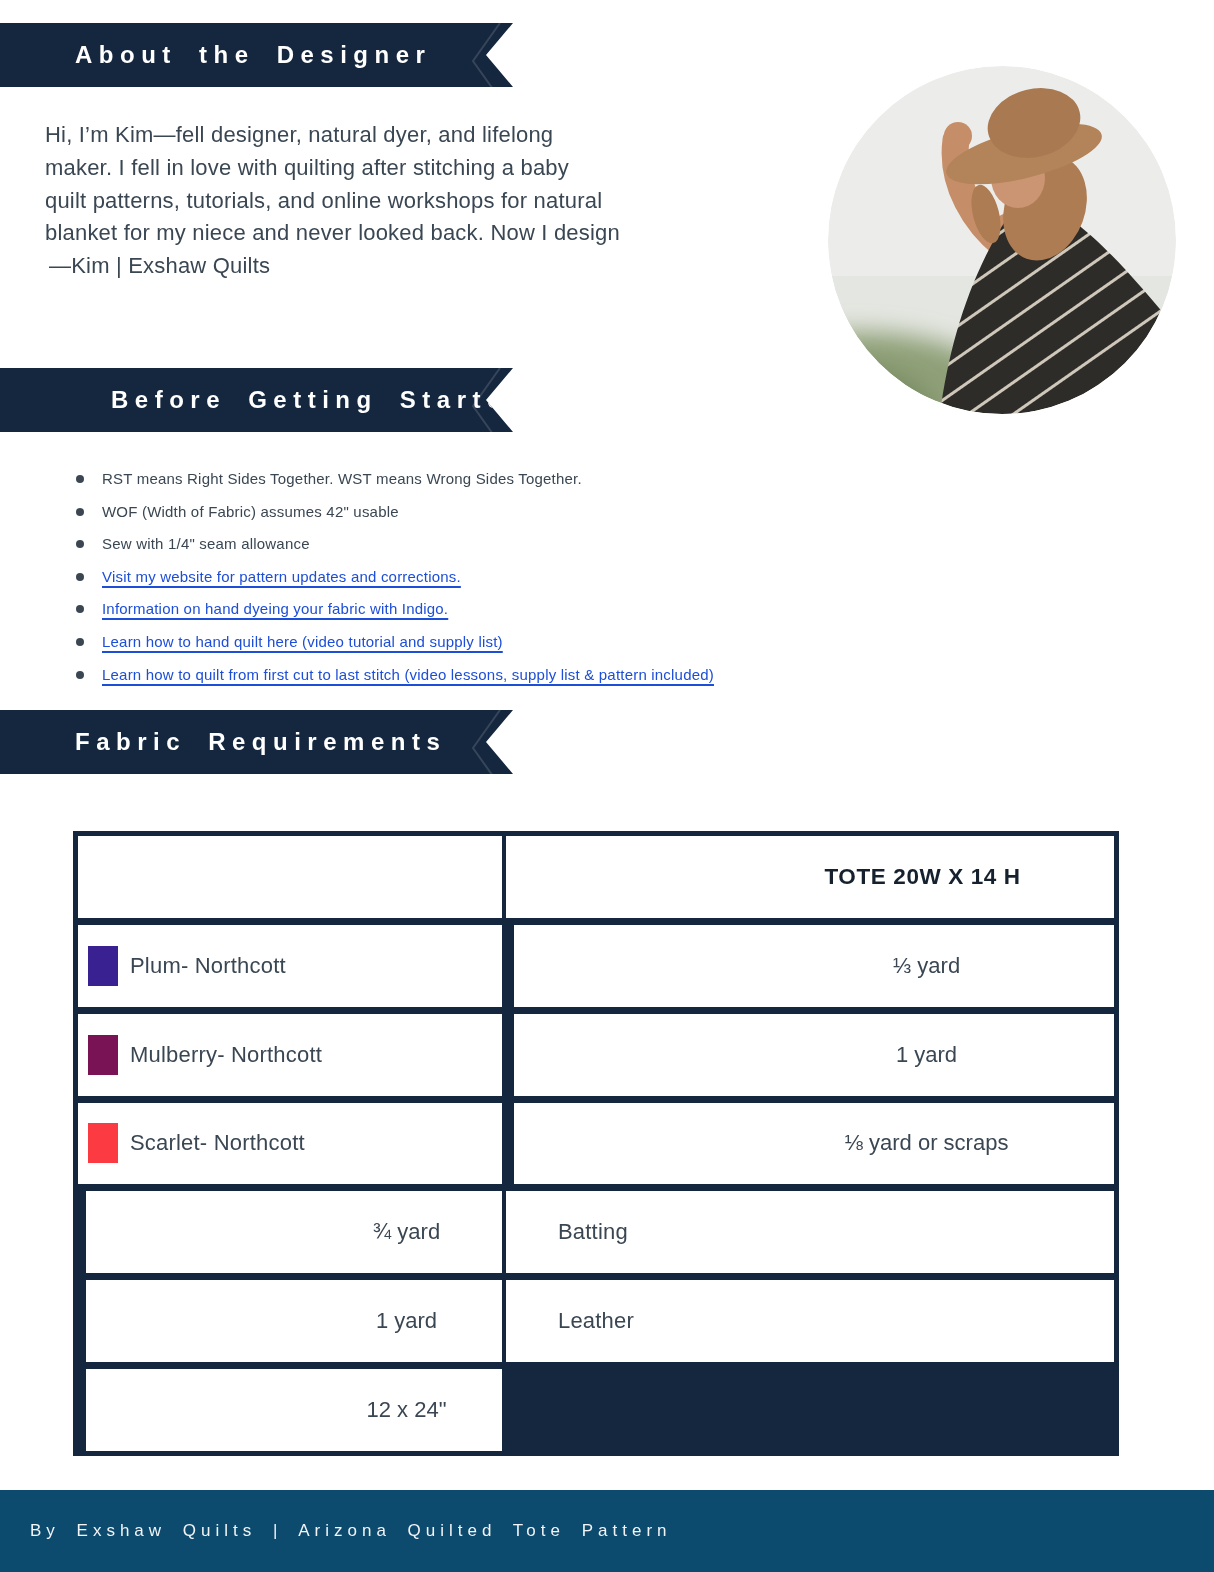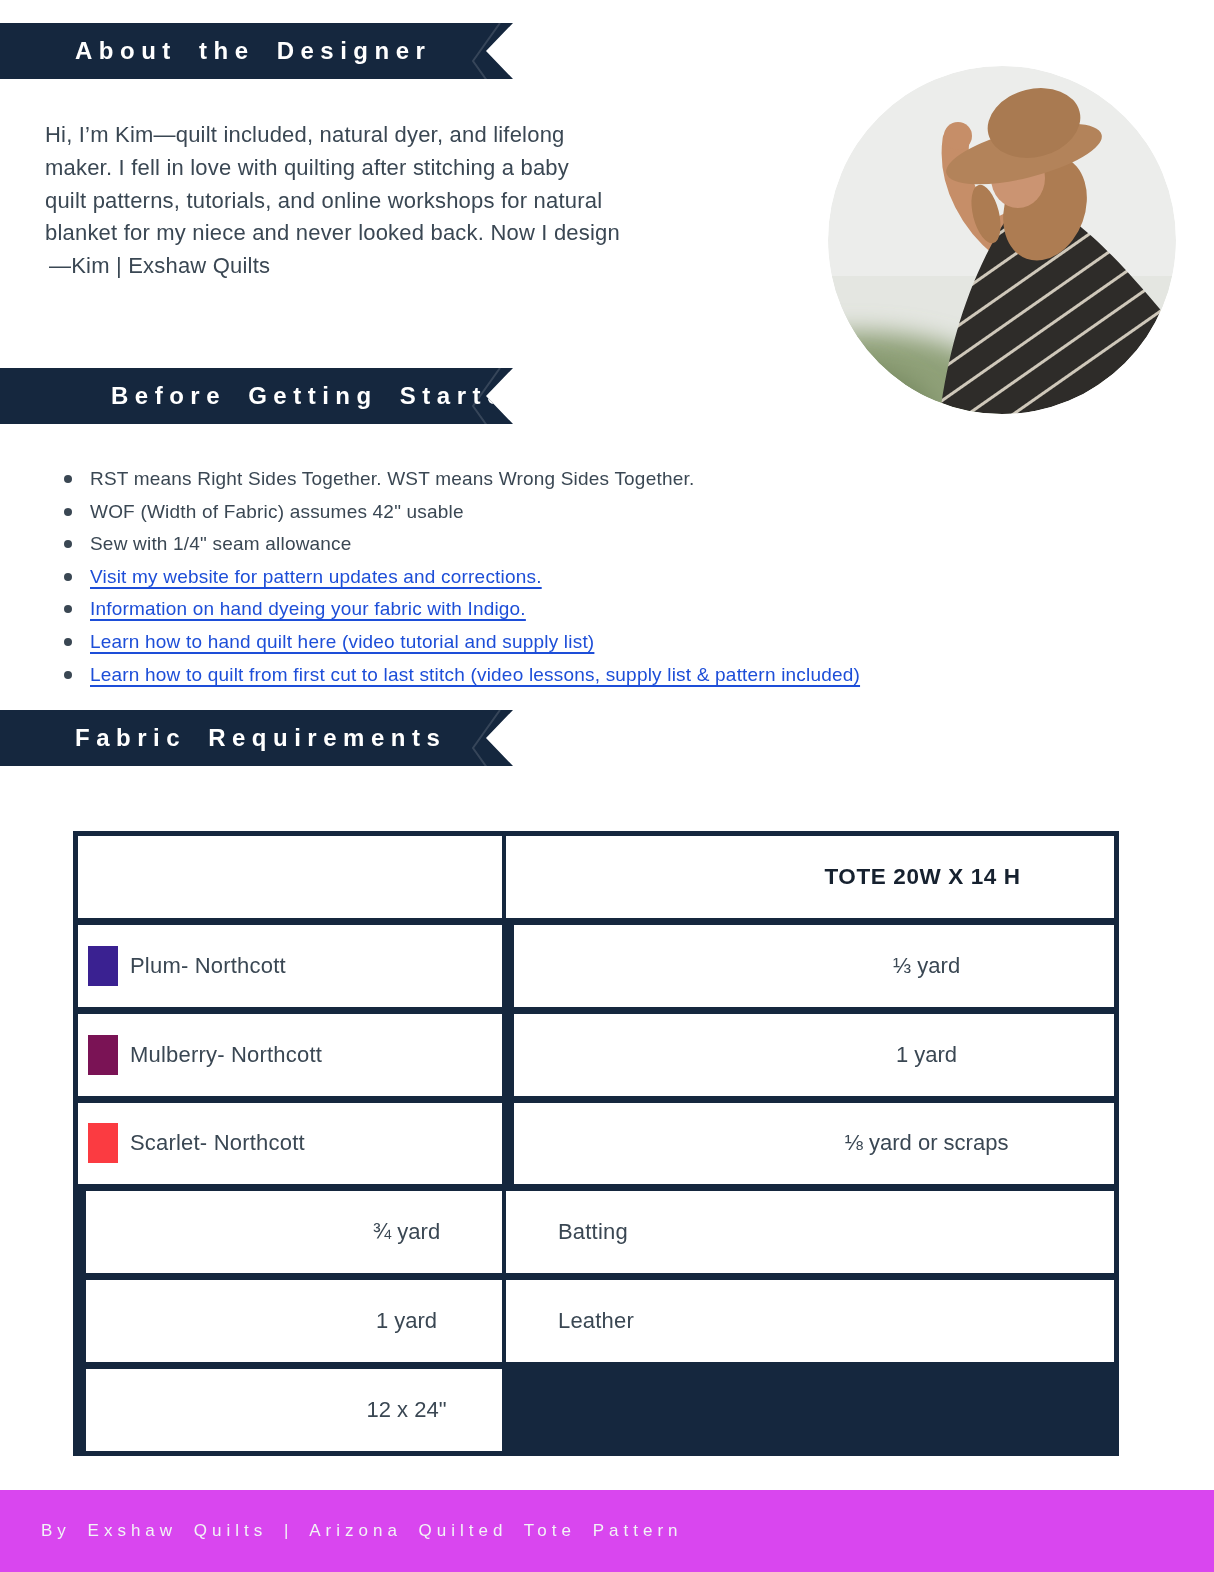--- a/index.html
+++ b/index.html
@@ -5,21 +5,21 @@
   * { margin:0; padding:0; box-sizing:border-box; }
   html,body { background:#e9e9e9; }
   .page {
     position:relative; width:1214px; height:1572px;
     background:#ffffff; overflow:hidden;
     font-family:"Liberation Sans", sans-serif;
     color:#3a4753;
   }
   
   .ribbon {
-    position:absolute; left:0; width:513px; height:56px;
+    position:absolute; left:0; width:513px; height:64px;
     background:#15273e;
     clip-path:polygon(0 0, 100% 0, calc(100% - 27px) 50%, 100% 100%, 0 100%);
     display:flex; align-items:center;
   }
   .ribbon-title {
     padding-left:75px; color:#ffffff; font-weight:bold;
     font-size:24px; letter-spacing:6.5px; word-spacing:9px;
     white-space:nowrap;
   }
   .ribbon-chevron { position:absolute; right:0; top:0; height:76px; width:60px; }
@@ -34,22 +34,22 @@
   }
   .bio-signature { padding-left:4px; }
 
   .portrait {
     position:absolute; left:828px; top:66px; width:348px; height:348px;
     border-radius:50%; overflow:hidden;
   }
 
   
   .checklist {
-    position:absolute; left:62px; top:463px; width:1110px;
-    font-size:19px; letter-spacing:0.2px; list-style:none;
+    position:absolute; left:74px; top:463px; width:1110px;
+    font-size:15px; letter-spacing:0.2px; list-style:none;
   }
   .checklist li { position:relative; padding-left:28px; line-height:32.6px; }
   .checklist li .dot {
     position:absolute; left:2px; top:12px; width:8px; height:8px;
     border-radius:50%; background:#3a4753;
   }
   .link { text-decoration:underline; text-decoration-thickness:1.5px; text-underline-offset:4px; color:#1d4ed8; cursor:pointer; }
 
   
   .req-table {
@@ -65,41 +65,41 @@
   .cell.value { justify-content:center; padding-left:225px;margin-left:8px; }
   .cell.header-value { justify-content:center; padding-left:225px; font-weight:bold; color:#16212f; letter-spacing:0.6px; font-size:22.5px; }
   .swatch {
     position:absolute; left:10px; top:50%; transform:translateY(-50%);
     width:30px; height:40px;
   }
 
   
   .footer {
     position:absolute; left:0; top:1490px; width:1214px; height:82px;
-    background:#d946ef; display:flex; align-items:center;padding-left:11px;
+    background:#0c4a6e; display:flex; align-items:center;
   }
   .footer-text {
     padding-left:30px; color:#f2f4f6; font-size:17px;
     letter-spacing:5px; word-spacing:7px;
   }
 </style>
 </head>
 <body>
 
 <div class="page">
 
   <div class="ribbon" id="ribbon-about">
     <span class="ribbon-title">About the Designer</span>
     <svg class="ribbon-chevron" viewBox="0 0 60 76" preserveAspectRatio="none">
       <polyline points="47,0 20,38 47,76" fill="none" stroke="rgba(255,255,255,0.14)" stroke-width="2"></polyline>
     </svg>
   </div>
 
   <div class="bio">
-    <div>Hi, I’m Kim—quilt included, natural dyer, and lifelong</div>
+    <div>Hi, I’m Kim—fell designer, natural dyer, and lifelong</div>
     <div>maker. I fell in love with quilting after stitching a baby</div>
     <div>quilt patterns, tutorials, and online workshops for natural</div>
     <div>blanket for my niece and never looked back. Now I design</div>
     <div class="bio-signature">—Kim | Exshaw Quilts</div>
   </div>
 
   <div class="portrait">
     <svg width="348" height="348" viewBox="0 0 348 348">
       <defs>
         <clipPath id="pc">

